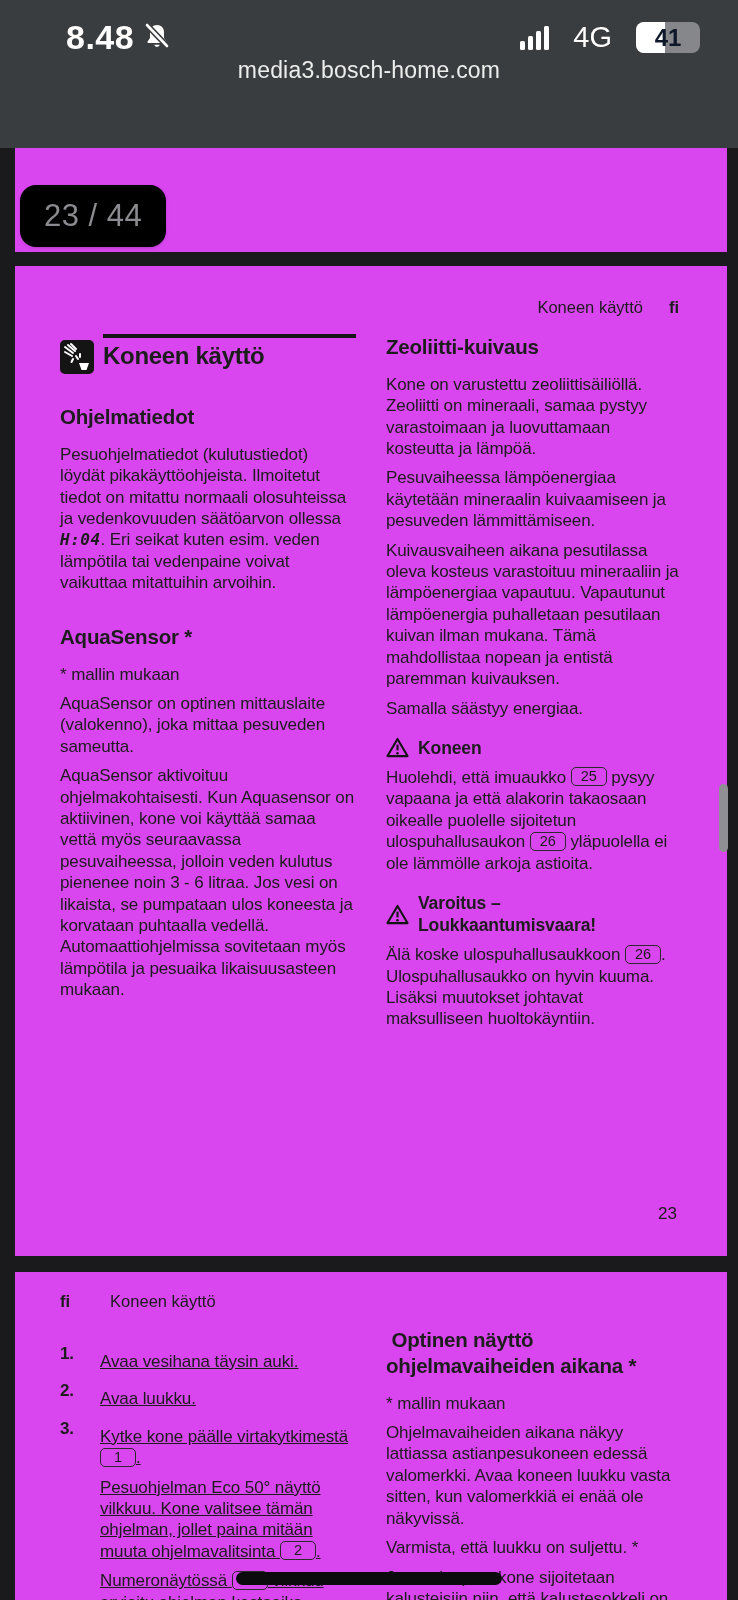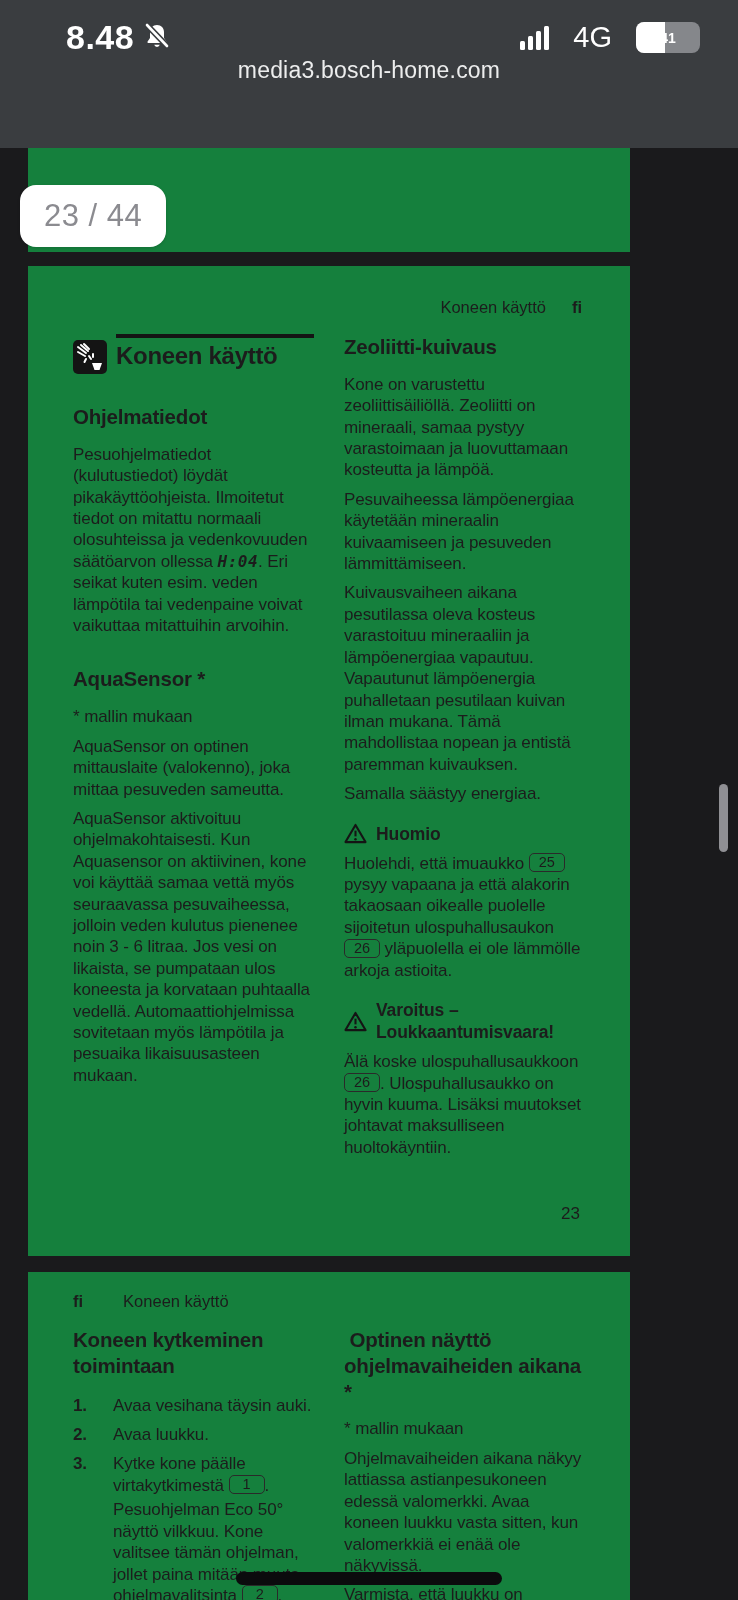--- a/index.html
+++ b/index.html
@@ -12,29 +12,29 @@
   .statusbar{display:flex;justify-content:space-between;align-items:center;padding:18px 38px 0 66px;}
   .sb-left{display:flex;align-items:center;gap:8px;}
   .sb-time{color:#fff;font-size:34px;font-weight:bold;letter-spacing:.5px;}
   .sb-right{display:flex;align-items:center;gap:24px;}
   .net-label{color:#fff;font-size:29px;}
   .signal{display:flex;align-items:flex-end;gap:3px;height:24px;}
   .signal i{display:block;width:5px;background:#fff;border-radius:1.5px;}
   .battery{position:relative;width:64px;height:31px;border-radius:8px;background:#85878b;overflow:hidden;}
   .battery-fill{position:absolute;left:0;top:0;bottom:0;width:45%;background:#fff;}
   .battery-num{position:absolute;inset:0;display:flex;align-items:center;justify-content:center;
-    color:#ffffff;font-size:14px;font-weight:bold;}
+    color:#0f172a;font-size:24px;font-weight:bold;}
   .urlbar{text-align:center;color:#eceded;font-size:23px;letter-spacing:.2px;}
   
   .viewer{position:absolute;top:148px;left:0;width:738px;height:1452px;background:#1a1a1c;}
-  .page{position:absolute;left:28px;width:602px;background:#15803d;color:#1c1c1c;}
+  .page{position:absolute;left:15px;width:712px;background:#d946ef;color:#1c1c1c;}
   .page-prev{top:0;height:104px;}
   .page-badge{
     position:absolute;left:20px;top:37px;z-index:6;
-    background:#ffffff;color:#8b8b90;border-radius:16px;
+    background:#000000;color:#8b8b90;border-radius:16px;
     padding:13px 24px;font-size:31px;letter-spacing:.5px;box-shadow:0 1px 3px rgba(0,0,0,.15);
   }
   .page23{top:118px;height:990px;padding:30px 45px 0;box-sizing:border-box;}
   .page24{top:1124px;height:420px;padding:20px 45px 0;box-sizing:border-box;}
   .pg-header-right{position:absolute;top:32px;right:48px;font-size:16.5px;}
   .pg-header-right .lang{font-weight:bold;margin-left:26px;}
   .pg-header-left{font-size:16.5px;margin-bottom:16px;}
   .pg-header-left .lang{font-weight:bold;margin-right:40px;}
   .columns{display:flex;gap:30px;margin-top:38px;}
   .page24 .columns{margin-top:0;}
@@ -52,21 +52,21 @@
     display:inline-block;border:1.6px solid #2a2a2a;border-radius:5px;
     min-width:24px;text-align:center;padding:0 5px;font-size:14.5px;line-height:17px;
     position:relative;top:-1.5px;
   }
   .seg7{font-family:"DejaVu Sans Mono",monospace;font-style:italic;font-weight:bold;font-size:16px;letter-spacing:.5px;}
   .pagenum{position:absolute;bottom:32px;right:50px;font-size:17px;}
   .steps{margin-top:16px;}
   .step{display:flex;margin:0 0 5px;}
   .step-num{flex:0 0 40px;font-weight:bold;}
   .step-body{flex:1;min-width:0;}
-  .step-body p{margin:0 0 3px;}
+  .step-body p{margin:8px 0 3px;text-decoration:underline;}
   
   .scroll-thumb{position:absolute;right:10px;top:636px;width:9px;height:68px;border-radius:4.5px;background:#909094;z-index:7;}
   .home-indicator{position:absolute;left:236px;top:1572px;width:266px;height:13px;border-radius:7px;background:#0b0b0d;z-index:8;}
 </style>
 </head>
 <body>
 
 <div class="screen">
 
   <div class="chrome">
@@ -141,21 +141,21 @@
           <p>Kone on varustettu zeoliittisäiliöllä. Zeoliitti on mineraali, samaa pystyy varastoimaan ja luovuttamaan kosteutta ja lämpöä.</p>
           <p>Pesuvaiheessa lämpöenergiaa käytetään mineraalin kuivaamiseen ja pesuveden lämmittämiseen.</p>
           <p>Kuivausvaiheen aikana pesutilassa oleva kosteus varastoituu mineraaliin ja lämpöenergiaa vapautuu. Vapautunut lämpöenergia puhalletaan pesutilaan kuivan ilman mukana. Tämä mahdollistaa nopean ja entistä paremman kuivauksen.</p>
           <p>Samalla säästyy energiaa.</p>
           <div class="warnhead">
             <svg width="23" height="21" viewBox="0 0 24 22">
               <path d="M12 2 L22.5 20 H1.5 Z" fill="none" stroke="#141414" stroke-width="2.2" stroke-linejoin="round"></path>
               <line x1="12" y1="8" x2="12" y2="14" stroke="#141414" stroke-width="2.2"></line>
               <circle cx="12" cy="17" r="1.3" fill="#141414"></circle>
             </svg>
-            <span>Huomio</span>
+            <span>Koneen</span>
           </div>
           <p>Huolehdi, että imuaukko <span class="ref">25</span> pysyy vapaana ja että alakorin takaosaan oikealle puolelle sijoitetun ulospuhallusaukon <span class="ref">26</span> yläpuolella ei ole lämmölle arkoja astioita.</p>
           <div class="warnhead">
             <svg width="23" height="21" viewBox="0 0 24 22">
               <path d="M12 2 L22.5 20 H1.5 Z" fill="none" stroke="#141414" stroke-width="2.2" stroke-linejoin="round"></path>
               <line x1="12" y1="8" x2="12" y2="14" stroke="#141414" stroke-width="2.2"></line>
               <circle cx="12" cy="17" r="1.3" fill="#141414"></circle>
             </svg>
             <span>Varoitus – Loukkaantumisvaara!</span>
           </div>
@@ -164,22 +164,20 @@
       </div>
       <div class="pagenum">23</div>
     </div>
 
     <div class="page page24">
       <div class="pg-header-left">
         <span class="lang">fi</span><span>Koneen käyttö</span>
       </div>
       <div class="columns">
         <div class="col">
-          <h2>Koneen kytkeminen
-toimintaan</h2>
           <div class="steps">
             <div class="step">
               <span class="step-num">1.</span>
               <div class="step-body">
                   <p>Avaa vesihana täysin auki.</p>
                 </div>
             </div>
             <div class="step">
               <span class="step-num">2.</span>
               <div class="step-body">

